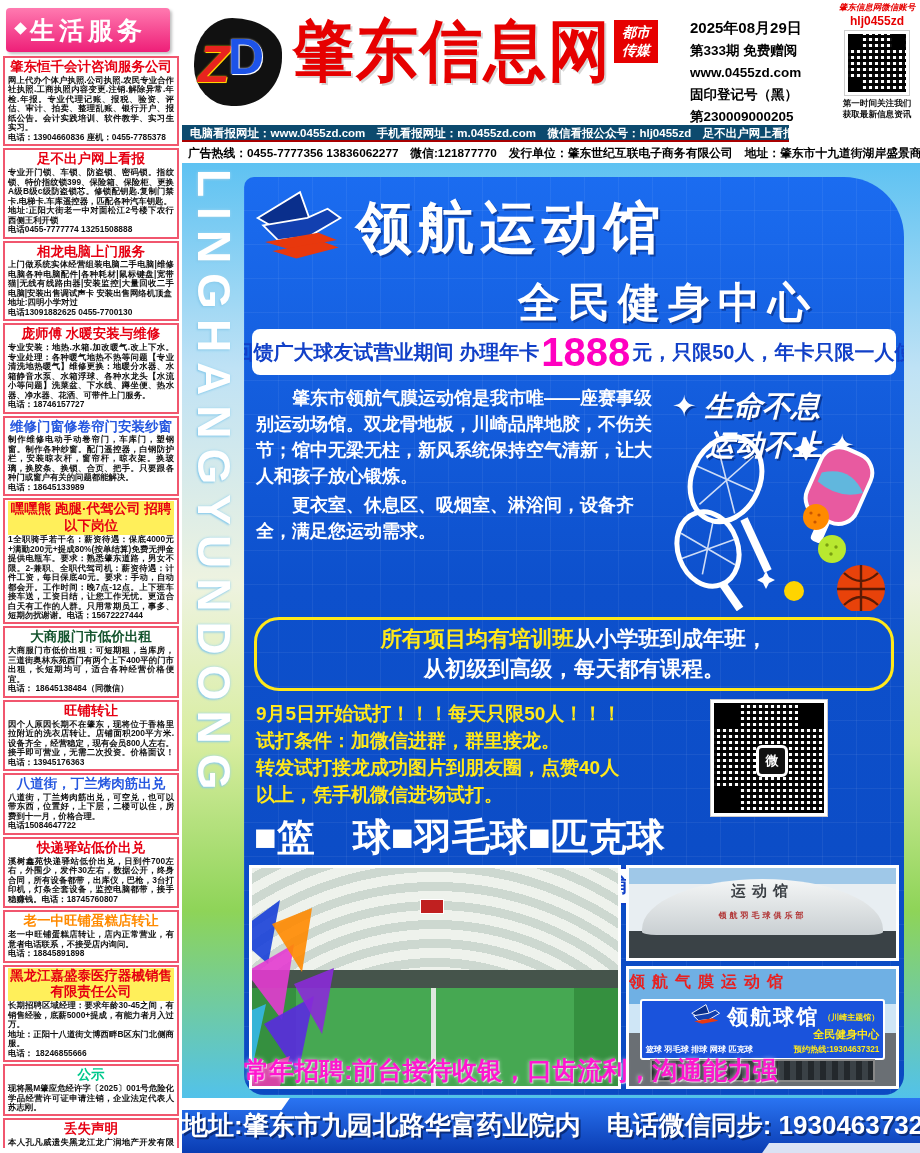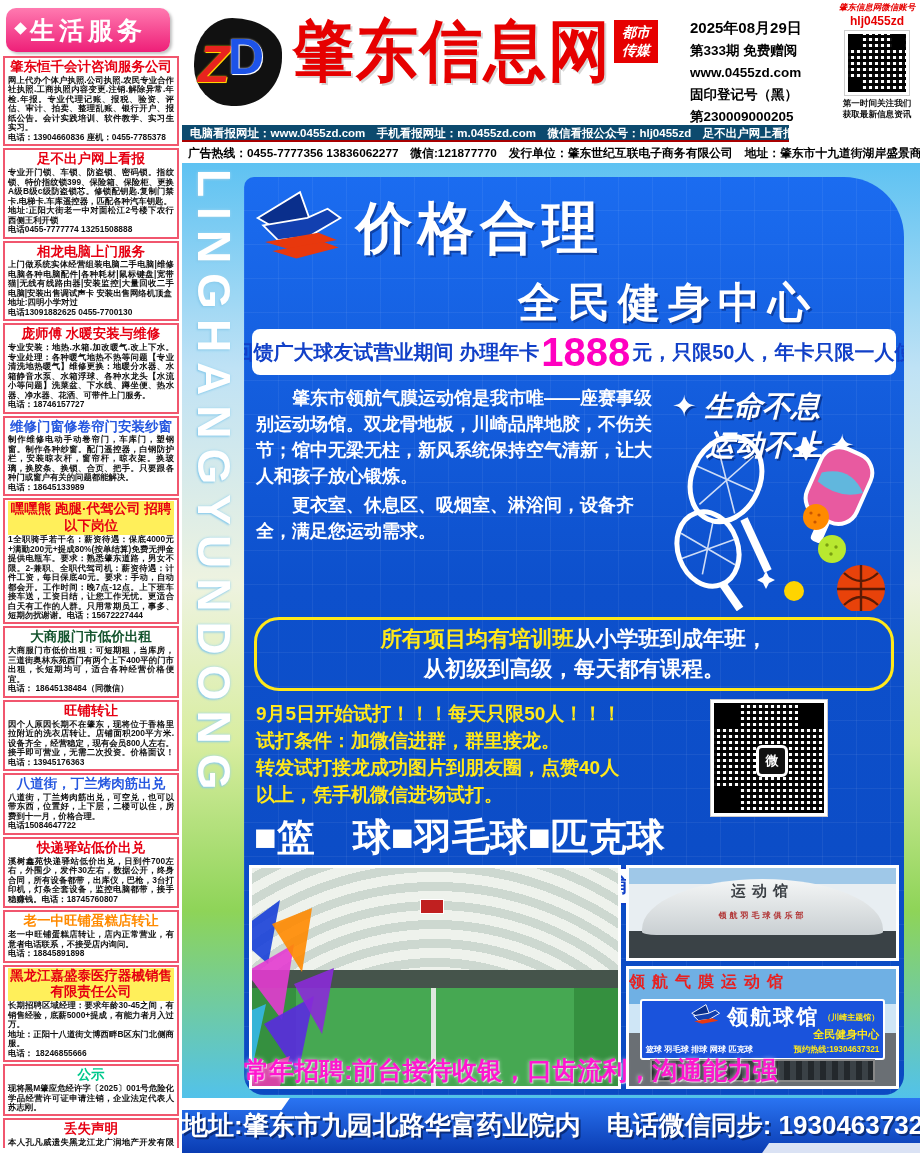--- a/index.html
+++ b/index.html
@@ -1,21 +1,21 @@
 <!DOCTYPE html>
 <html><head>
 <meta charset="utf-8">
 <style>
   html,body{margin:0;padding:0;background:#fff;}
   body{font-family:"Liberation Sans","DejaVu Sans",sans-serif;}
   #page{position:relative;width:920px;height:1153px;overflow:hidden;background:#fff;}
 
   
   .sidebar{position:absolute;left:0;top:0;width:182px;height:1153px;background:#fff;overflow:hidden;}
-  .life-banner{margin:8px 12px 4px 6px;height:44px;border-radius:10px;
+  .life-banner{margin:8px 12px 4px 6px;height:44px;border-radius:4px;
     background:linear-gradient(180deg,#ff7ab0,#ee1f78);display:flex;align-items:center;justify-content:center;
     color:#fff;font-size:25px;font-weight:800;letter-spacing:4px;position:relative;box-shadow:2px 2px 3px rgba(0,0,0,.25);}
   .life-banner::before{content:"";position:absolute;left:10px;top:16px;width:9px;height:9px;background:#fff;transform:rotate(45deg);}
   .ads{display:flex;flex-direction:column;gap:2px;padding:0 3px;overflow:hidden;height:1092px;}
   .ad{border:2px solid #f1566e;background:#fff;padding:1px 3px 2px;}
   .ad-title{text-align:center;font-size:13.5px;font-weight:800;line-height:1.25;}
   .ad-body{font-size:8.4px;line-height:1.13;color:#111;text-align:justify;white-space:pre-line;font-weight:600;}
 
   
   .header{position:absolute;left:182px;top:0;width:738px;height:125px;background:#fff;}
@@ -257,21 +257,21 @@
     <div class="vtext">LINGHANGYUNDONG</div>
 
     <div class="panel">
       <div class="p-head">
         <svg class="bird" viewBox="0 0 100 84">
           <polygon points="4,30 50,2 60,30 28,44" fill="#0a2f8c" stroke="#fff" stroke-width="2"></polygon>
           <polygon points="10,38 58,30 80,20 94,30 60,50 26,54" fill="#1240b0" stroke="#fff" stroke-width="2"></polygon>
           <polygon points="12,56 70,46 90,54 38,64" fill="#e8380d"></polygon>
           <polygon points="20,66 76,56 92,62 46,74" fill="#e8380d"></polygon>
         </svg>
-        <div class="p-title">价格合理</div>
+        <div class="p-title">领航运动馆</div>
       </div>
       <div class="p-sub">全民健身中心</div>
 
       <div class="p-offer">
         <span class="pre">为回馈广大球友试营业期间 办理年卡</span>
         <span class="price">1888</span>
         <span class="post">元，只限50人，年卡只限一人使用</span>
       </div>
 
       <div class="p-content">

